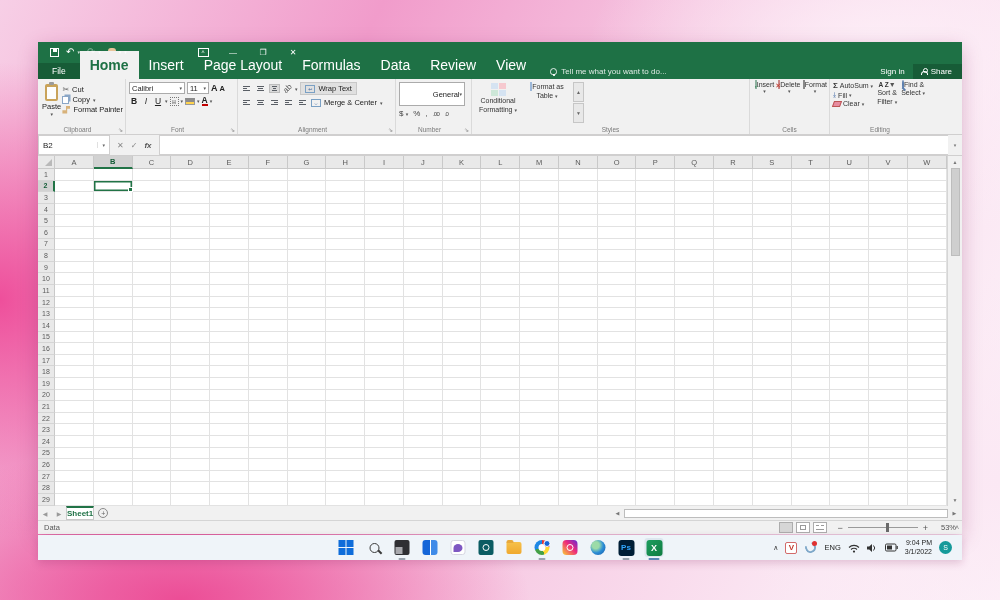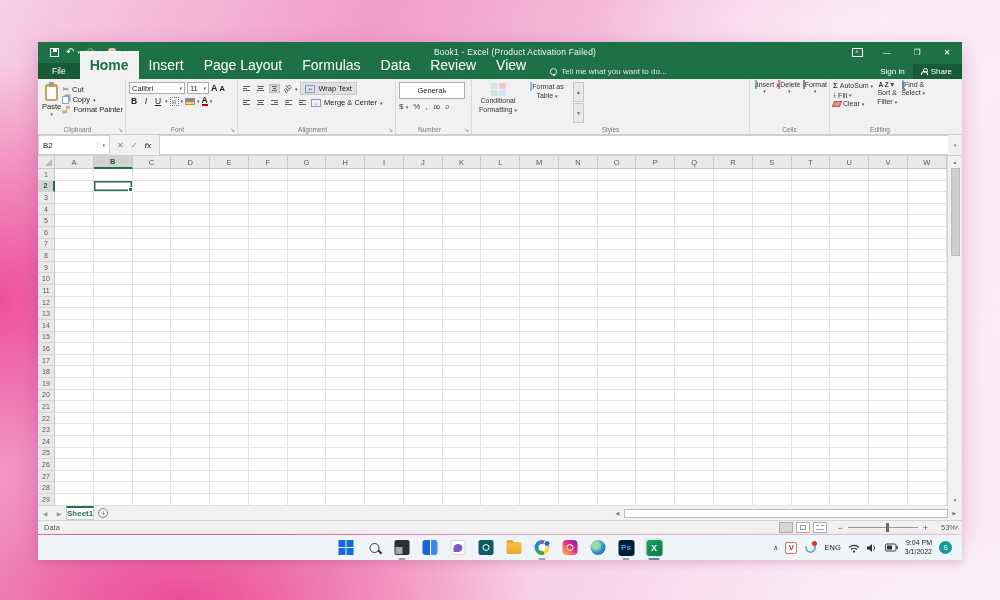--- a/index.html
+++ b/index.html
@@ -79,21 +79,21 @@
   .lines.sel { background:#dadada; border:1px solid #bdbdbd; }
   .l-l i:nth-child(2){width:60%}.l-l i:nth-child(1),.l-l i:nth-child(3){width:100%}
   .l-c i{margin:0 auto}.l-c i:nth-child(2){width:60%}.l-c i:nth-child(1),.l-c i:nth-child(3){width:100%}
   .l-r i{margin-left:auto}.l-r i:nth-child(2){width:60%}.l-r i:nth-child(1),.l-r i:nth-child(3){width:100%}
   .orient { font-size:8px; color:#555; transform:rotate(-45deg); }
   .wraptxt { display:flex; align-items:center; gap:3px; background:#e0e0e0; border:1px solid #c8c8c8; padding:1px 4px; font-size:7.5px; height:13px; }
   .mergec { display:flex; align-items:center; gap:3px; font-size:7.5px; white-space:nowrap; }
   .mico { width:10px; height:8px; border:1px solid #7aa0c4; display:grid; place-items:center; font-size:5px; color:#35609c; }
   
   .g-num { width:76px; }
-  .numfmt { background:#fff; border:1px solid #ababab; font-size:7.5px; height:17px; width:66px; display:flex; align-items:center; justify-content:center; padding:0 2px; margin-bottom:3px; }
+  .numfmt { background:#fff; border:1px solid #ababab; font-size:7.5px; height:24px; width:66px; display:flex; align-items:center; justify-content:flex-end; padding:0 2px; margin-bottom:3px; }
   .nrow { display:flex; gap:5px; align-items:center; font-size:8px; color:#444; }
   .decim { font-size:6px; letter-spacing:-.5px; }
   
   .g-styles { width:278px; display:flex; gap:3px; }
   .cfbtn { width:46px; text-align:center; font-size:7px; line-height:1.25; color:#333; padding-top:1px; }
   .cfico { width:15px; height:13px; margin:0 auto 1px; display:grid; grid-template-columns:1fr 1fr; gap:1px; }
   .cfico i { background:#d5e3f2; } .cfico i:nth-child(2){ background:#f6c9cf; } .cfico i:nth-child(3){ background:#cde7d8; }
   .fatico { width:15px; height:13px; margin:0 auto 1px; background:linear-gradient(#9db8d9 3px, #e8eef6 3px); border:1px solid #9db8d9; }
   .gallery { flex:1; display:grid; grid-template-columns:repeat(3,1fr); grid-auto-rows:16px; gap:2px; background:#fff; border:1px solid #c6c6c6; padding:2px; }
   .gsty { font-size:7.5px; display:flex; align-items:center; padding-left:4px; border:1px solid transparent; }
@@ -216,21 +216,20 @@
     <div class="qat">
       <span class="floppy"></span>
       <span class="g">↶</span>
         <span class="dd">▾</span>
       <span class="g dim">↷</span>
         <span class="dd dim">▾</span>
       <span class="touchico"></span>
         <span class="dd">▾</span>
       <span class="dd">▾</span>
     </div>
-    <div class="t-title">Book1 - Excel (Product Activation Failed)</div>
     <div class="t-ctrls">
       <div class="t-btn">
           <span class="ribdisp">˄</span>
         </div>
       <div class="t-btn">—</div>
       <div class="t-btn">❐</div>
       <div class="t-btn">✕</div>
     </div>
   </div>
 

